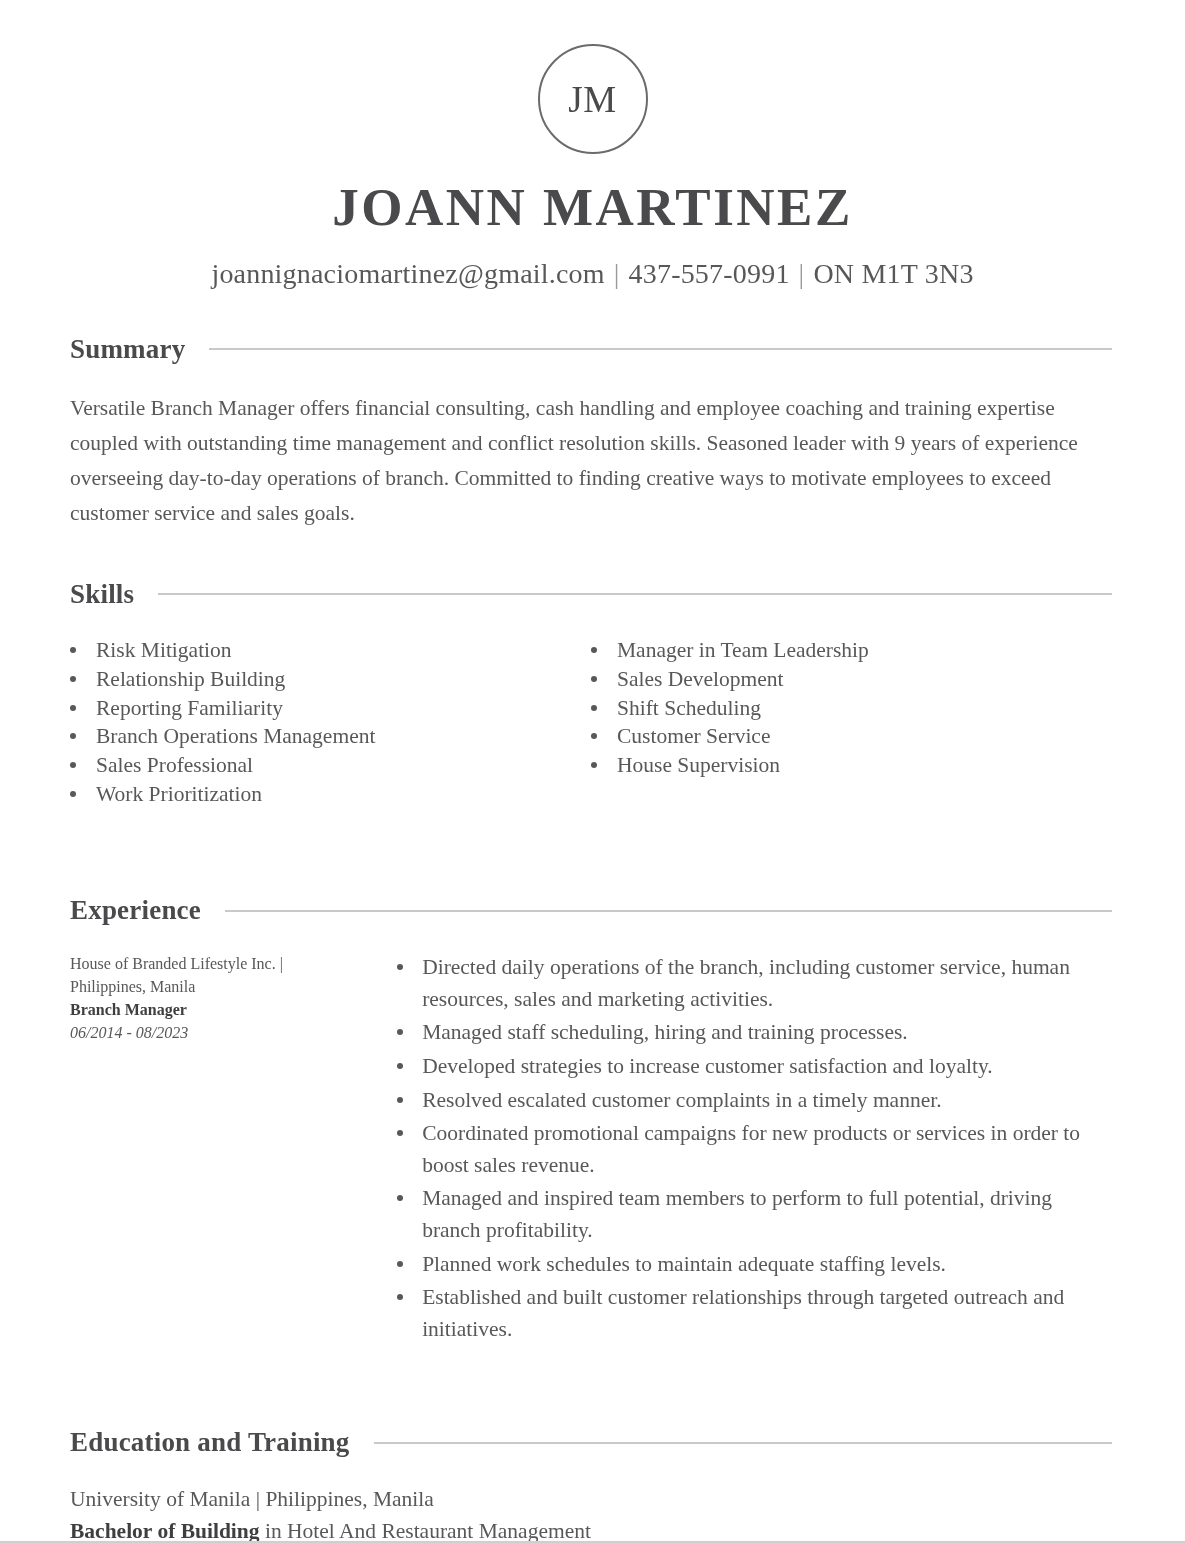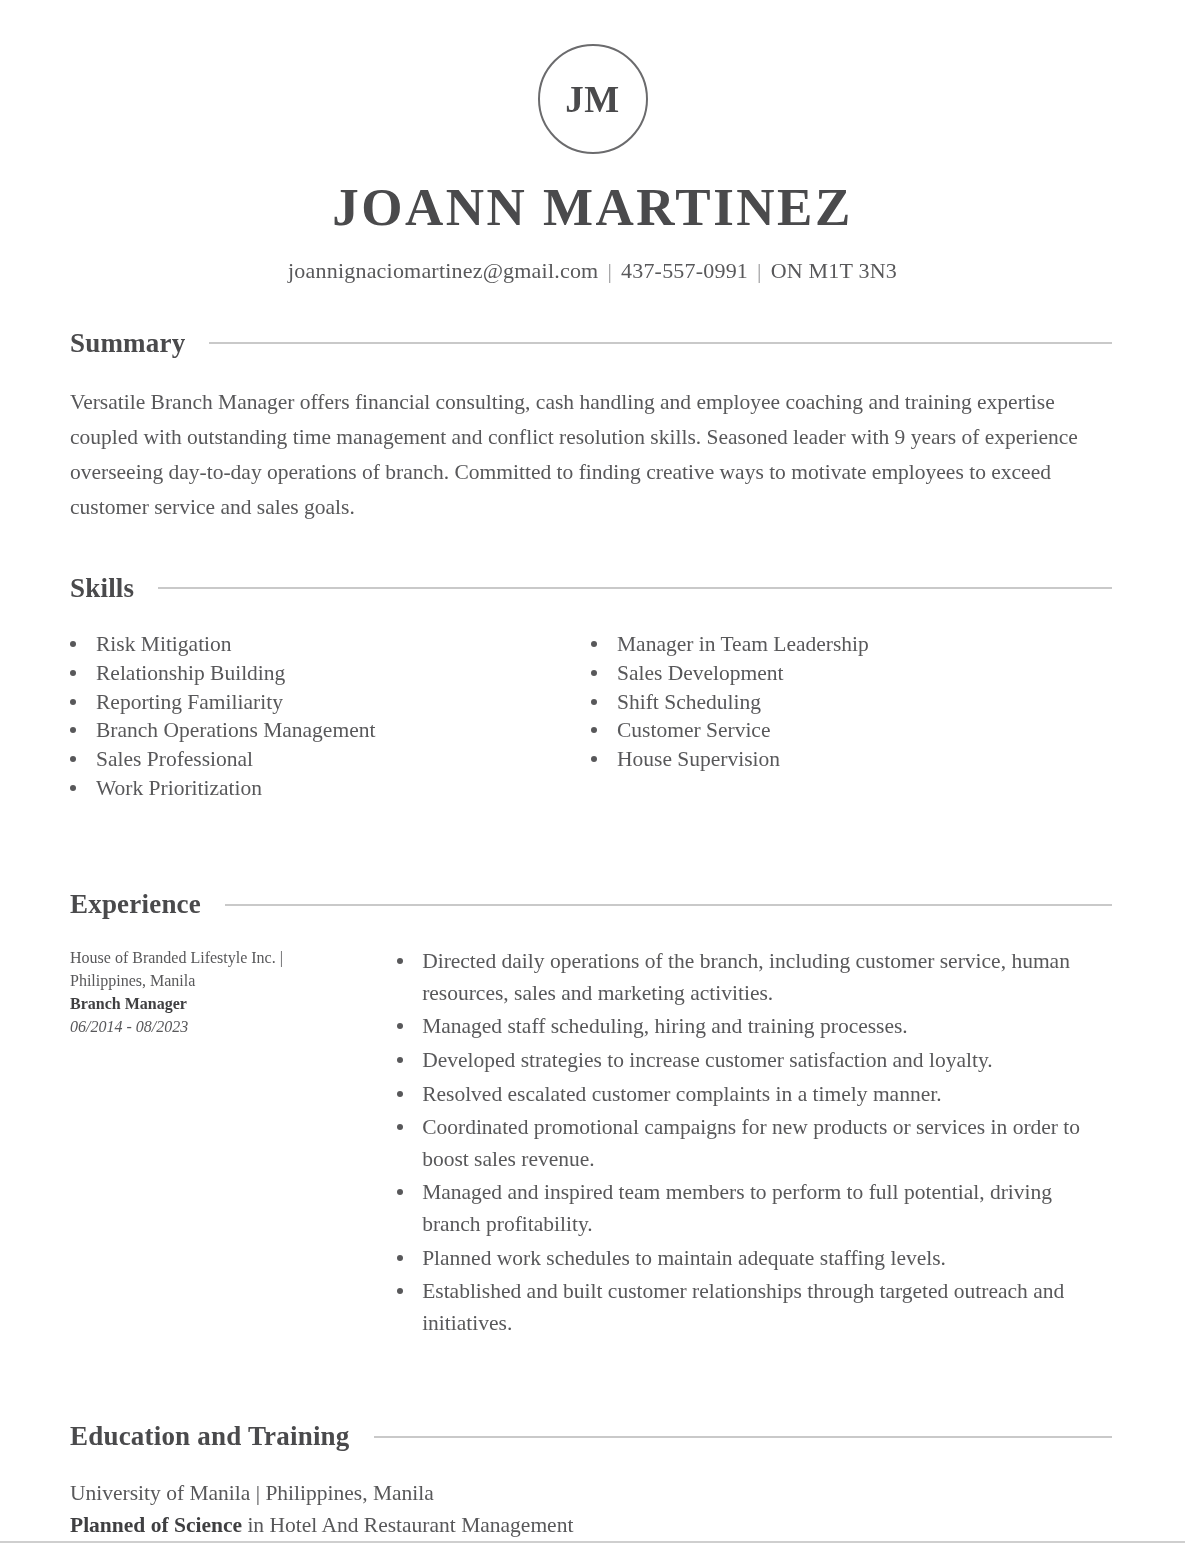--- a/index.html
+++ b/index.html
@@ -33,39 +33,39 @@
     margin: 0 auto;
     border: 2px solid #6b6b6d;
     border-radius: 50%;
     display: flex;
     align-items: center;
     justify-content: center;
     box-sizing: border-box;
   }
   .monogram-text {
     font-family: "Liberation Serif", "DejaVu Serif", serif;
-    font-weight: bold;
+    font-weight: normal;
     font-size: 37px;
     letter-spacing: 0.5px;
     color: #4a4a4c;
     line-height: 1;
     text-align: center;
   }
   .full-name {
     margin-top: 26px;
     font-family: "Liberation Serif", "DejaVu Serif", serif;
     font-weight: bold;
     font-size: 53px;
     letter-spacing: 2.5px;
     color: #4a4a4c;
     line-height: 1.05;
   }
   .contact-line {
     margin-top: 22px;
-    font-size: 22px;
+    font-size: 28px;
     color: #58585a;
     letter-spacing: 0.2px;
   }
   .contact-sep {
     display: inline-block;
     padding: 0 9px;
     color: #9a9a9c;
   }
 
   
@@ -260,19 +260,19 @@
   </div>
 
   <div class="section" id="education-section">
     <div class="section-head">
       <span class="section-title">Education and Training</span>
       <span class="section-rule"></span>
     </div>
     <div id="education-entries">
         <div class="edu-body">
           <div>University of Manila | Philippines, Manila</div>
-          <div><span class="edu-degree-bold">Planned of Science</span><span> in Hotel And Restaurant Management</span></div>
+          <div><span class="edu-degree-bold">Bachelor of Building</span><span> in Hotel And Restaurant Management</span></div>
           <div class="edu-date">06/2006</div>
         </div>
       </div>
   </div>
 
 </div>
 
 </body></html>

